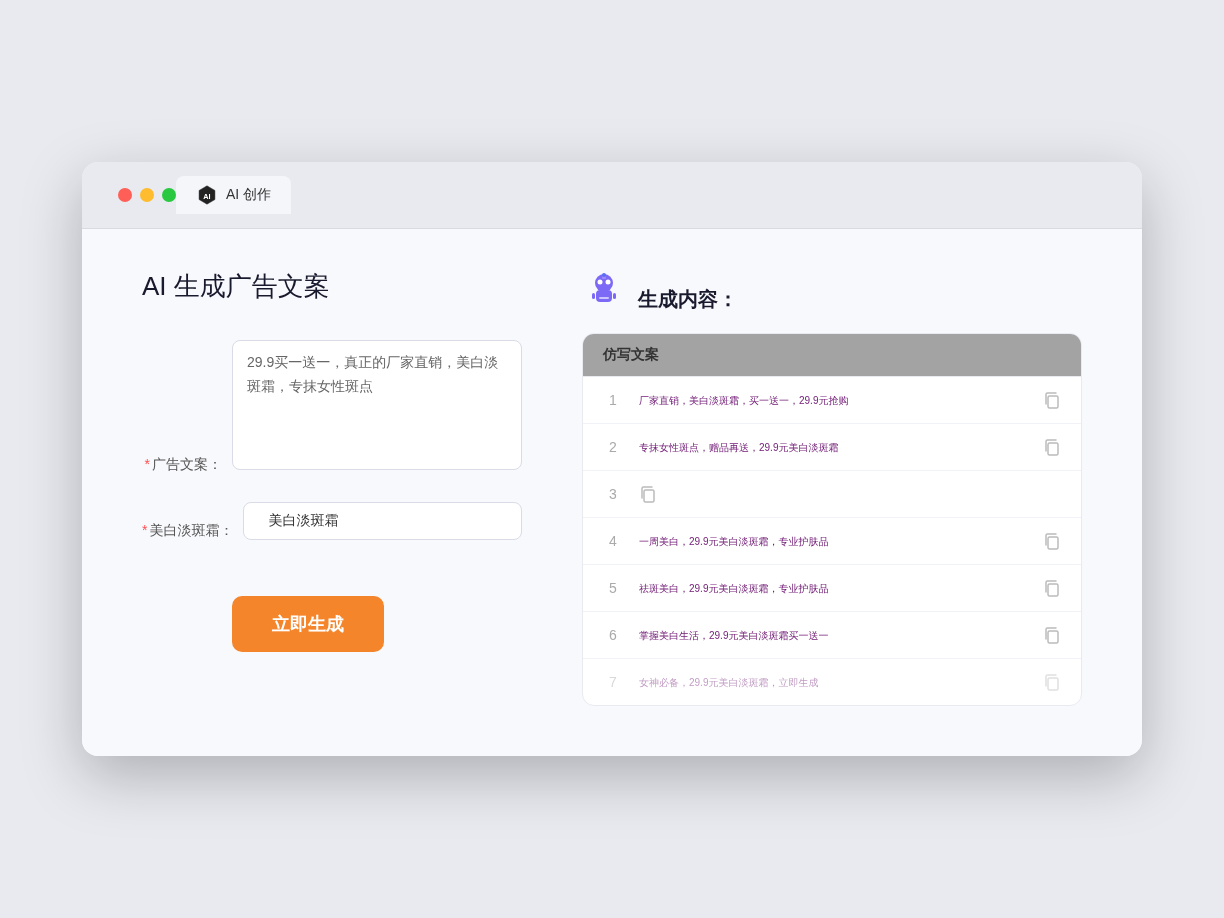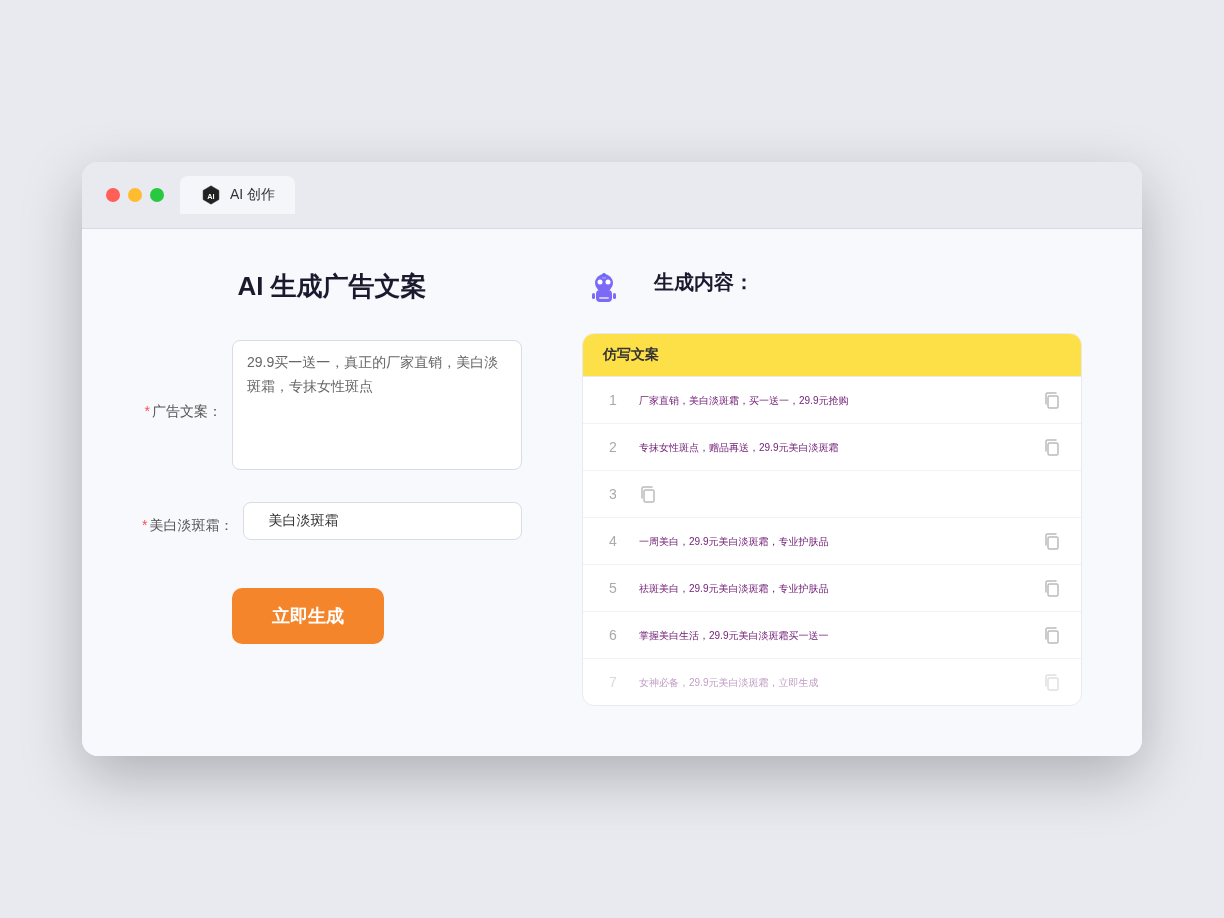--- a/index.html
+++ b/index.html
@@ -16,24 +16,23 @@
     .browser-window {
       width: 1060px;
       background: #f0f2f7;
       border-radius: 16px;
       box-shadow: 0 20px 60px rgba(0,0,0,0.25);
       overflow: hidden;
     }
 
     .browser-titlebar {
       background: #e8eaef;
-      padding: 14px 24px;
+      padding: 14px 36px;
       display: flex;
       align-items: center;
-      gap: 16px;
       border-bottom: 1px solid #d8dae0;
     }
 
     .traffic-lights {
       display: flex;
       gap: 8px;
     }
 
     .traffic-light {
       width: 14px;
@@ -67,29 +66,28 @@
       gap: 60px;
     }
 
     
     .left-panel {
       flex: 0 0 380px;
     }
 
     .page-title {
       font-size: 26px;
-      font-weight: 700;
+      font-weight: 400;
       color: #1a1a2e;
       margin-bottom: 36px;
-      text-align: center;
     }
 
     .form-group {
       display: flex;
-      align-items: center;
+      align-items: flex-end;
       margin-bottom: 28px;
     }
 
     .form-label {
       font-size: 14px;
       color: #555;
       min-width: 80px;
       padding-top: 10px;
       text-align: right;
       flex-shrink: 0;
@@ -126,42 +124,42 @@
       border-radius: 8px;
       padding: 10px 24px;
       font-size: 14px;
       color: #333;
       background: #fff;
       outline: none;
       font-family: inherit;
     }
 
     .generate-btn {
-      margin-top: 20px;
+      margin-top: 28px;
       margin-left: 90px;
       background: #f5852a;
       color: #fff;
       border: none;
       border-radius: 10px;
       padding: 16px 40px;
       font-size: 18px;
       font-weight: 600;
       cursor: pointer;
       font-family: Liberation Sans, sans-serif;
     }
 
     
     .right-panel {
       flex: 1;
     }
 
     .right-header {
       display: flex;
-      align-items: flex-start;
-      gap: 28px;
+      align-items: flex-end;
+      gap: 12px;
       margin-bottom: 20px;
     }
 
     .robot-icon-wrap {
       width: 44px;
       height: 44px;
       flex-shrink: 0;
     }
 
     .right-title {
@@ -171,21 +169,21 @@
     }
 
     .result-card {
       background: #fff;
       border-radius: 12px;
       border: 1px solid #e8eaf0;
       overflow: hidden;
     }
 
     .result-card-header {
-      background: #fde047;
+      background: #a3a3a3;
       padding: 12px 20px;
       font-size: 14px;
       font-weight: 700;
       color: #333;
       border-bottom: 1px solid #e8eaf0;
     }
 
     .result-list {
       list-style: none;
     }

